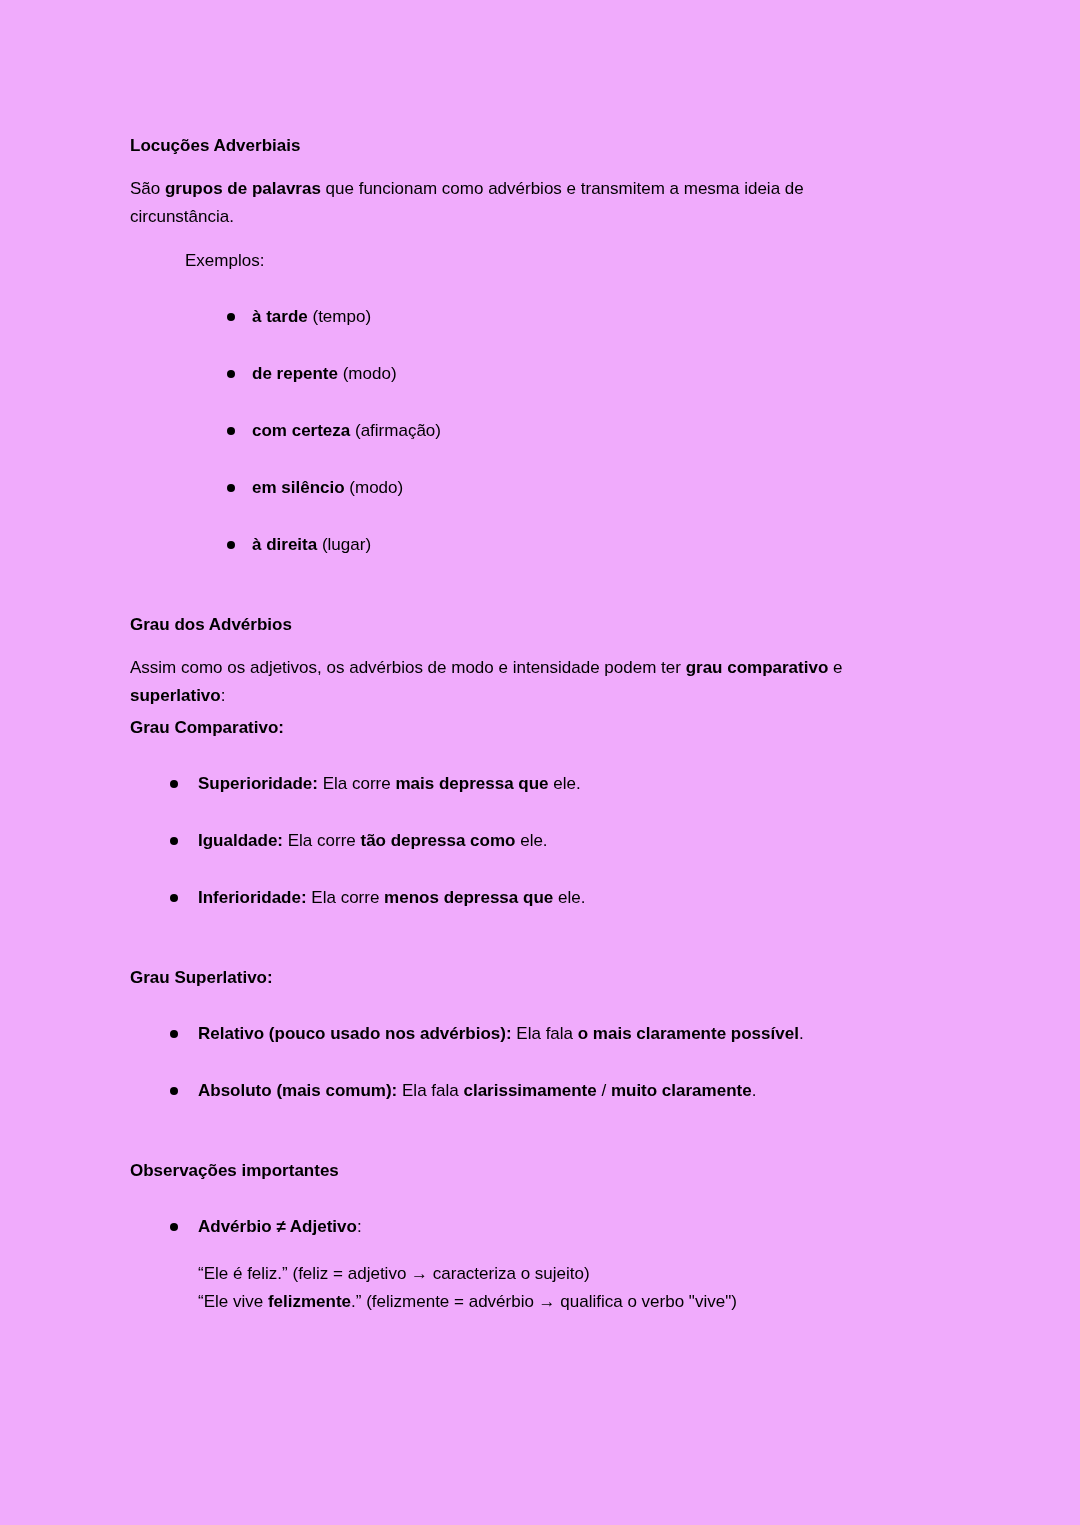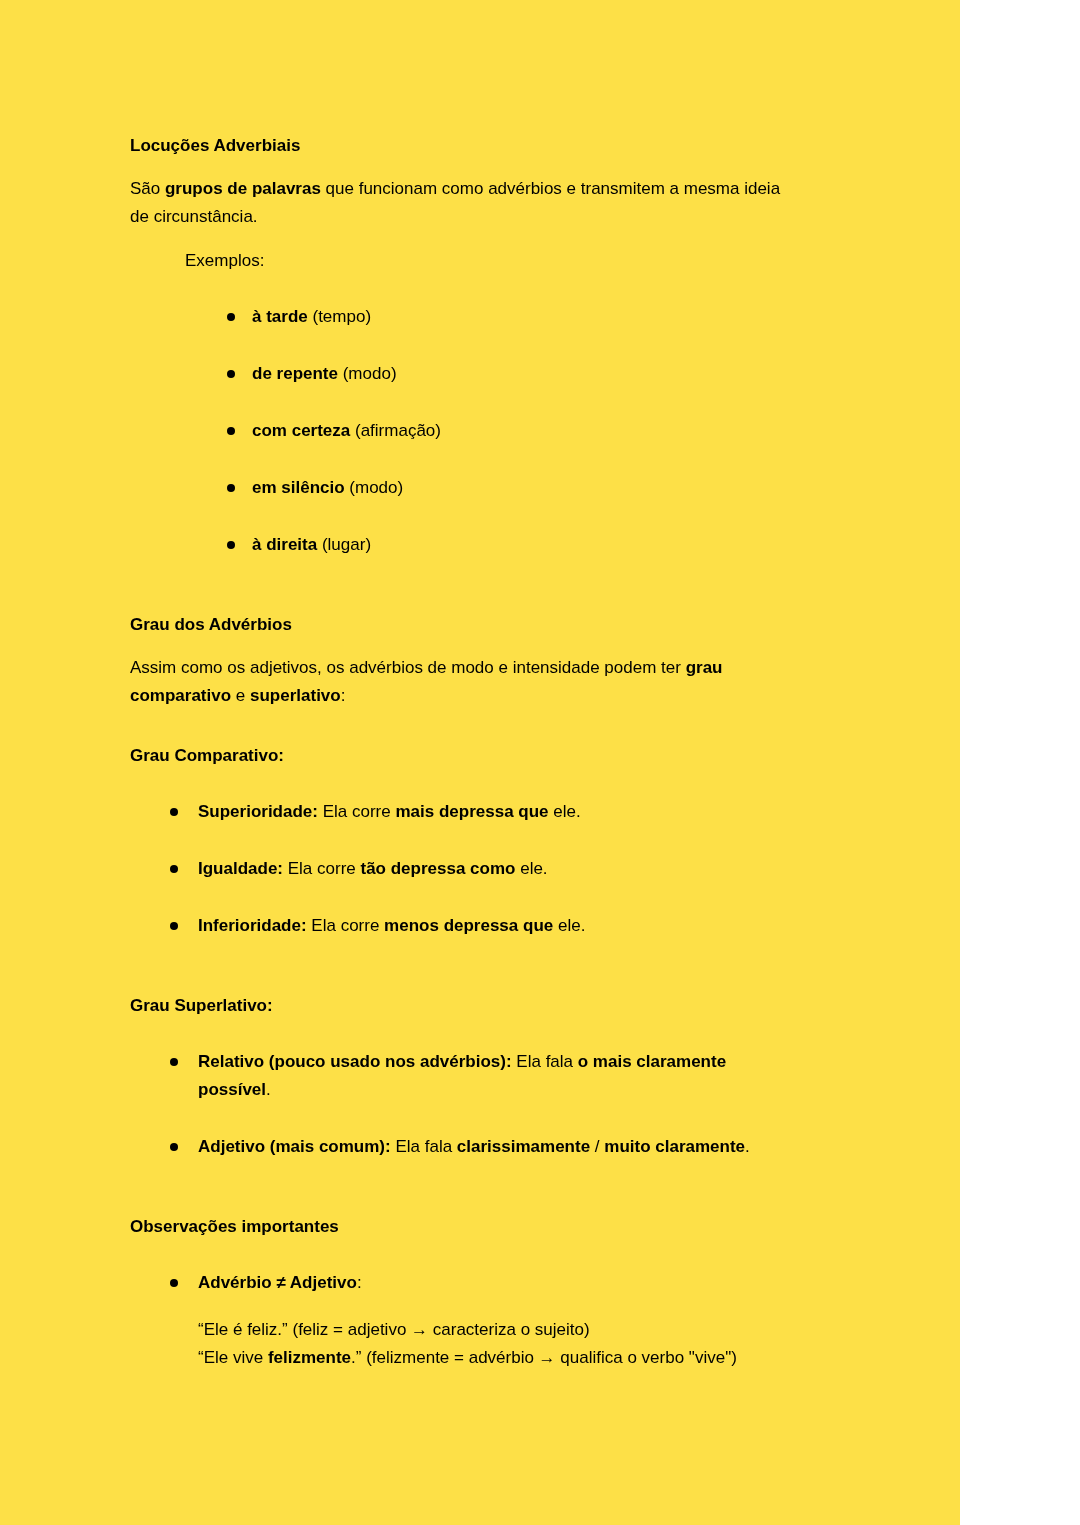--- a/index.html
+++ b/index.html
@@ -5,40 +5,40 @@
   * { margin: 0; padding: 0; box-sizing: border-box; }
   html, body { background: #ffffff; }
   body {
     width: 1080px;
     min-height: 1525px;
     font-family: "Liberation Sans", sans-serif;
     color: #000000;
     position: relative;
   }
   .page {
-    width: 960px;
+    width: 1080px;
     min-height: 1525px;
     padding: 132px 168px 60px 130px;
     font-size: 17px;
     line-height: 28px;
-    background: #fde047;
+    background: #f0abfc;
   }
   .doc-heading {
     font-size: 17px;
     font-weight: 700;
     line-height: 28px;
   }
   b { font-weight: 700; }
   p { margin: 0; }
 
   .mt-para    { margin-top: 15px; }
   .mt-label   { margin-top: 16px; }
   .mt-list    { margin-top: 28px; }
   .mt-section { margin-top: 52px; }
-  .mt-sub     { margin-top: 32px; }
+  .mt-sub     { margin-top: 4px; }
 
   .indent-1 { margin-left: 55px; }
 
   ul { list-style: none; }
   ul.examples-list { margin-left: 95px; }
   ul.flat-list     { margin-left: 38px; }
 
   li {
     position: relative;
     padding-left: 30px;
@@ -87,21 +87,21 @@
   <ul class="flat-list mt-list">
     <li><b>Superioridade:</b><span> Ela corre </span><b>mais depressa que</b><span> ele.</span></li>
     <li><b>Igualdade:</b><span> Ela corre </span><b>tão depressa como</b><span> ele.</span></li>
     <li><b>Inferioridade:</b><span> Ela corre </span><b>menos depressa que</b><span> ele.</span></li>
   </ul>
 
   <div class="doc-heading mt-section">Grau Superlativo:</div>
 
   <ul class="flat-list mt-list">
     <li><b>Relativo (pouco usado nos advérbios):</b><span> Ela fala </span><b>o mais claramente possível</b><span>.</span></li>
-    <li><b>Adjetivo (mais comum):</b><span> Ela fala </span><b>clarissimamente</b><span> / </span><b>muito claramente</b><span>.</span></li>
+    <li><b>Absoluto (mais comum):</b><span> Ela fala </span><b>clarissimamente</b><span> / </span><b>muito claramente</b><span>.</span></li>
   </ul>
 
   <div class="doc-heading mt-section">Observações importantes</div>
 
   <ul class="flat-list mt-list">
     <li><b>Advérbio ≠ Adjetivo</b><span>:</span></li>
   </ul>
 
   <div class="quote-block">
     <p>“Ele é feliz.” (feliz = adjetivo → caracteriza o sujeito)</p>

